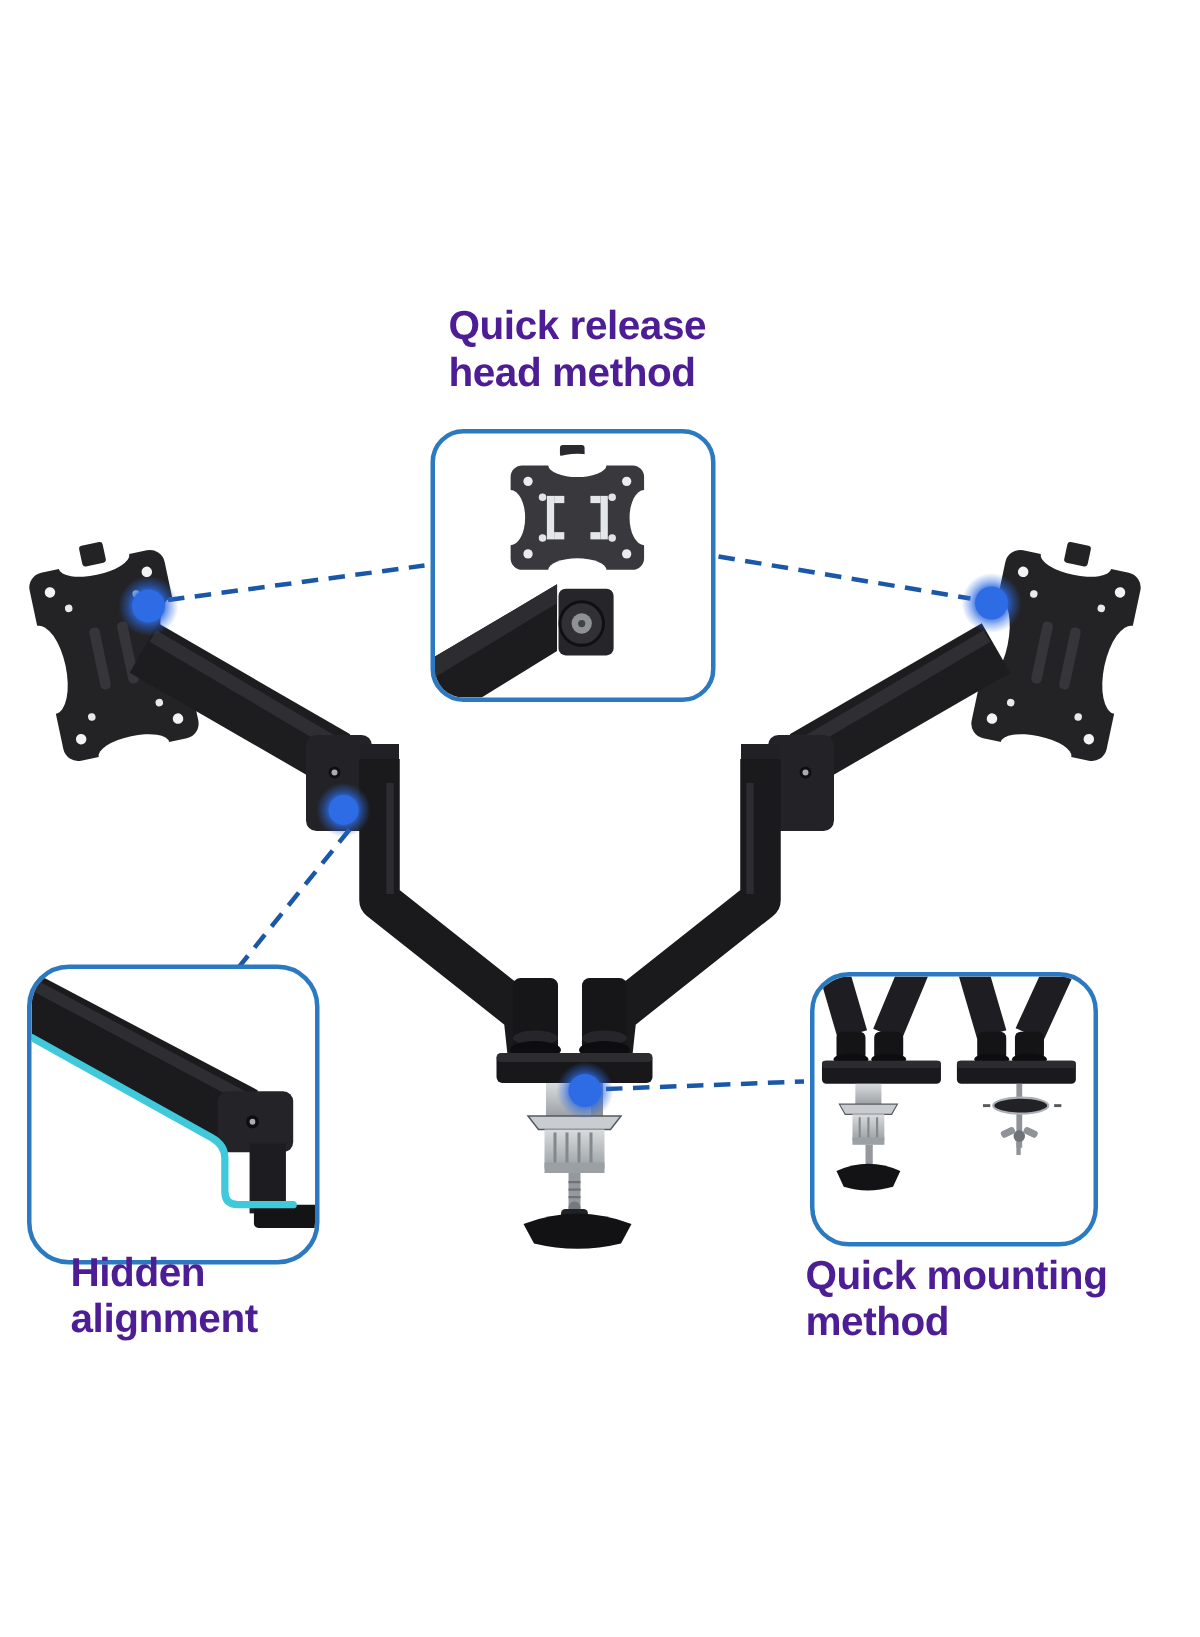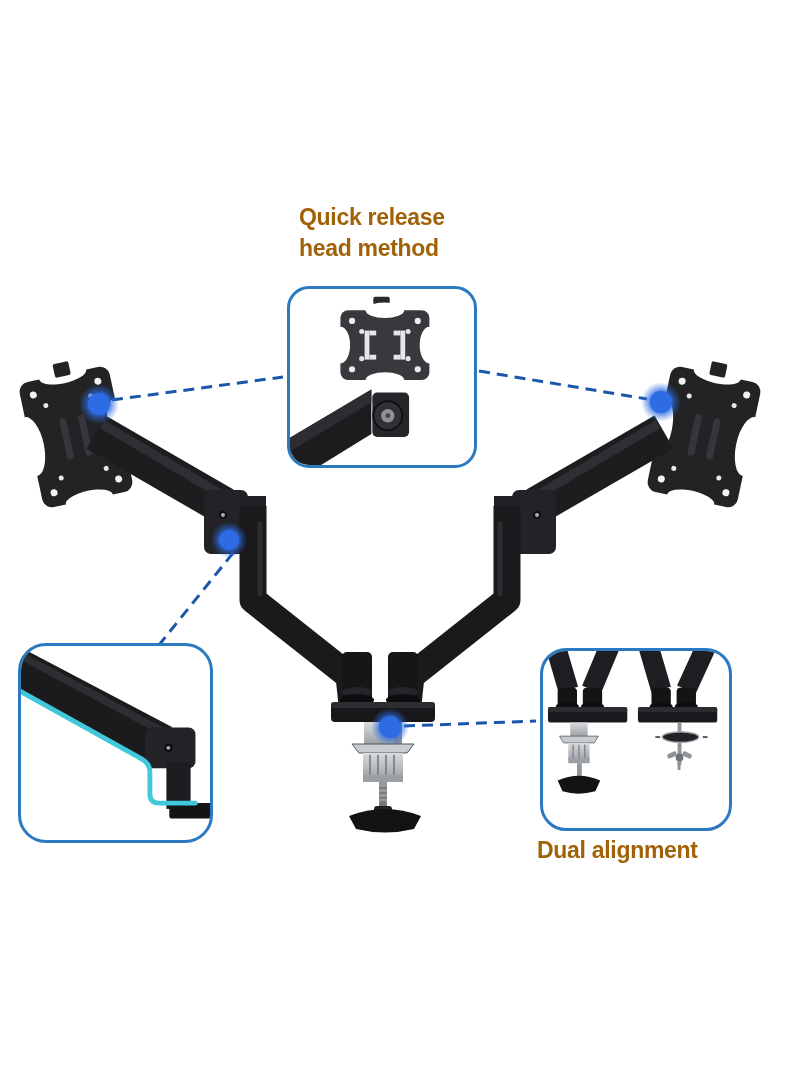--- a/index.html
+++ b/index.html
@@ -4,21 +4,21 @@
 <style>
   html,body{margin:0;padding:0;background:#fff;}
   .stage{position:relative;width:800px;height:1091px;background:#ffffff;overflow:hidden;
          font-family:"Liberation Sans",sans-serif;}
   .main-art{position:absolute;left:0;top:0;}
   .inset{position:absolute;box-sizing:border-box;border:3px solid #2b7ac1;background:#fff;overflow:hidden;}
   .inset svg{display:block;width:100%;height:100%;}
   .inset-top{left:287px;top:286px;width:190px;height:182px;border-radius:22px;}
   .inset-left{left:18px;top:643px;width:195px;height:200px;border-radius:28px;}
   .inset-right{left:540px;top:648px;width:192px;height:183px;border-radius:26px;}
-  .label{position:absolute;font-weight:700;font-size:23px;line-height:31px;color:#a16207;
+  .label{position:absolute;font-weight:700;font-size:27px;line-height:31px;color:#4c1d95;
          letter-spacing:-0.3px;white-space:nowrap;}
   .label-quick{left:299px;top:202px;}
   .label-hidden{left:47px;top:833px;}
   .label-dual{left:537px;top:835px;}
 </style>
 </head>
 <body>
 
 <div class="stage">
 
@@ -221,17 +221,22 @@
         <circle cx="141" cy="110" r="4" fill="#6f7377"></circle>
         <rect x="139" y="114" width="3" height="9" fill="#8f9398"></rect>
       </g>
     </svg>
   </div>
 
   <div class="label label-quick">
     <div>Quick release</div>
     <div>head method</div>
   </div>
+  <div class="label label-hidden">
+    <div>Hidden</div>
+    <div>alignment</div>
+  </div>
   <div class="label label-dual">
-    <div>Dual alignment</div>
+    <div>Quick mounting</div>
+    <div>method</div>
   </div>
 
 </div>
 
 </body></html>

